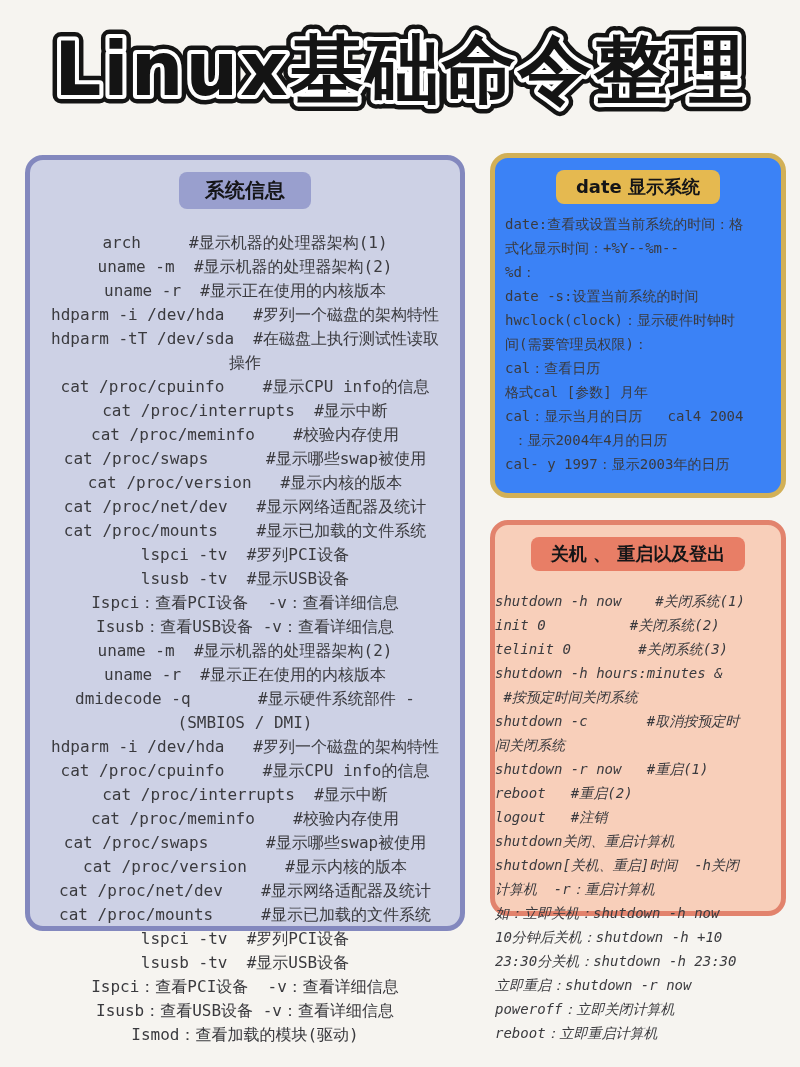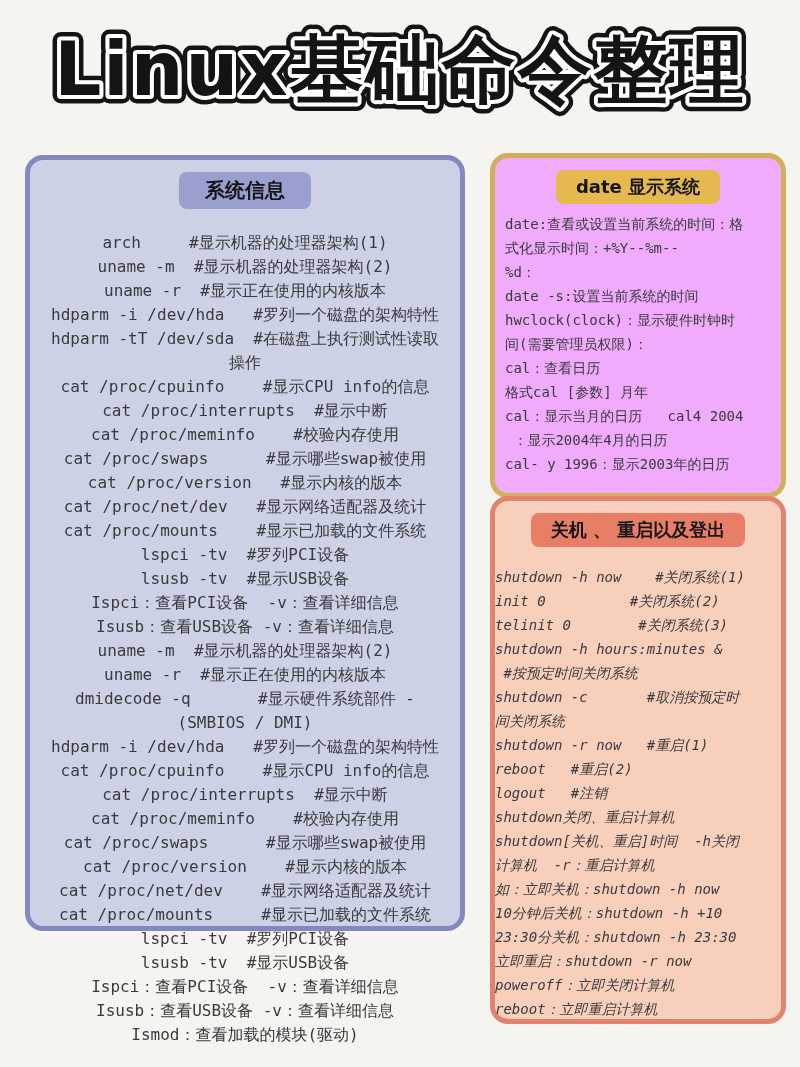--- a/index.html
+++ b/index.html
@@ -17,21 +17,21 @@
   .t-outer{fill:#141414;stroke:#141414;stroke-width:17px;}
   .t-mid{fill:#ffffff;stroke:#ffffff;stroke-width:8px;}
   .t-core{fill:#141414;stroke:none;}
 
   .panel{
     position:absolute;box-sizing:border-box;
     border:5px solid #888;border-radius:18px;
   }
   .panel-left  {left:25px; top:155px; width:440px; height:776px;}
   .panel-date  {left:490px;top:153px; width:296px; height:345px;}
-  .panel-shut  {left:490px;top:496px; width:296px; height:528px;}
+  .panel-shut  {left:490px;top:520px; width:296px; height:396px;}
 
   .panel-header{
     margin:12px auto 0;width:max-content;
     padding:5px 26px;border-radius:8px;
     font-family:"DejaVu Sans",sans-serif;font-weight:bold;
     font-size:20px;color:#151517;text-align:center;
   }
   .panel-date .panel-header,.panel-shut .panel-header{font-size:18px;padding:5px 20px;}
 
   .lines{white-space:pre-wrap;color:#3a3a3e;}
@@ -51,27 +51,27 @@
   <text class="t-core" x="380" y="85" text-anchor="middle">Linux基础命令整理</text>
 </svg>
 
 <section class="panel panel-left" style="background: rgb(205, 209, 229); border-color: rgb(131, 136, 190);">
   <div class="panel-header" style="background: rgb(153, 159, 206);">系统信息</div>
   <div class="lines lines-left"><div class="cmd-line">arch     #显示机器的处理器架构(1)</div><div class="cmd-line">uname -m  #显示机器的处理器架构(2)</div><div class="cmd-line">uname -r  #显示正在使用的内核版本</div><div class="cmd-line">hdparm -i /dev/hda   #罗列一个磁盘的架构特性</div><div class="cmd-line">hdparm -tT /dev/sda  #在磁盘上执行测试性读取
 操作</div><div class="cmd-line">cat /proc/cpuinfo    #显示CPU info的信息</div><div class="cmd-line">cat /proc/interrupts  #显示中断</div><div class="cmd-line">cat /proc/meminfo    #校验内存使用</div><div class="cmd-line">cat /proc/swaps      #显示哪些swap被使用</div><div class="cmd-line">cat /proc/version   #显示内核的版本</div><div class="cmd-line">cat /proc/net/dev   #显示网络适配器及统计</div><div class="cmd-line">cat /proc/mounts    #显示已加载的文件系统</div><div class="cmd-line">lspci -tv  #罗列PCI设备</div><div class="cmd-line">lsusb -tv  #显示USB设备</div><div class="cmd-line">Ispci：查看PCI设备  -v：查看详细信息</div><div class="cmd-line">Isusb：查看USB设备 -v：查看详细信息</div><div class="cmd-line">uname -m  #显示机器的处理器架构(2)</div><div class="cmd-line">uname -r  #显示正在使用的内核版本</div><div class="cmd-line">dmidecode -q       #显示硬件系统部件 -
 (SMBIOS / DMI)</div><div class="cmd-line">hdparm -i /dev/hda   #罗列一个磁盘的架构特性</div><div class="cmd-line">cat /proc/cpuinfo    #显示CPU info的信息</div><div class="cmd-line">cat /proc/interrupts  #显示中断</div><div class="cmd-line">cat /proc/meminfo    #校验内存使用</div><div class="cmd-line">cat /proc/swaps      #显示哪些swap被使用</div><div class="cmd-line">cat /proc/version    #显示内核的版本</div><div class="cmd-line">cat /proc/net/dev    #显示网络适配器及统计</div><div class="cmd-line">cat /proc/mounts     #显示已加载的文件系统</div><div class="cmd-line">lspci -tv  #罗列PCI设备</div><div class="cmd-line">lsusb -tv  #显示USB设备</div><div class="cmd-line">Ispci：查看PCI设备  -v：查看详细信息</div><div class="cmd-line">Isusb：查看USB设备 -v：查看详细信息</div><div class="cmd-line">Ismod：查看加载的模块(驱动)</div></div>
 </section>
 
-<section class="panel panel-date" style="background: #f0abfc; border-color: rgb(210, 176, 87);">
+<section class="panel panel-date" style="background: #3b82f6; border-color: rgb(210, 176, 87);">
   <div class="panel-header" style="background: rgb(229, 185, 80);">date 显示系统</div>
   <div class="lines lines-date"><div class="cmd-line">date:查看或设置当前系统的时间：格
 式化显示时间：+%Y--%m--
 %d：</div><div class="cmd-line">date -s:设置当前系统的时间</div><div class="cmd-line">hwclock(clock)：显示硬件时钟时
 间(需要管理员权限)：</div><div class="cmd-line">cal：查看日历</div><div class="cmd-line">格式cal [参数] 月年</div><div class="cmd-line">cal：显示当月的日历   cal4 2004
- ：显示2004年4月的日历</div><div class="cmd-line">cal- y 1996：显示2003年的日历</div></div>
+ ：显示2004年4月的日历</div><div class="cmd-line">cal- y 1997：显示2003年的日历</div></div>
 </section>
 
 <section class="panel panel-shut" style="background: rgb(248, 207, 186); border-color: rgb(226, 131, 109);">
   <div class="panel-header" style="background: rgb(232, 126, 102);">关机 、 重启以及登出</div>
   <div class="lines lines-shut"><div class="cmd-line">shutdown -h now    #关闭系统(1)</div><div class="cmd-line">init 0          #关闭系统(2)</div><div class="cmd-line">telinit 0        #关闭系统(3)</div><div class="cmd-line">shutdown -h hours:minutes &amp;
  #按预定时间关闭系统</div><div class="cmd-line">shutdown -c       #取消按预定时
 间关闭系统</div><div class="cmd-line">shutdown -r now   #重启(1)</div><div class="cmd-line">reboot   #重启(2)</div><div class="cmd-line">logout   #注销</div><div class="cmd-line">shutdown关闭、重启计算机</div><div class="cmd-line">shutdown[关机、重启]时间  -h关闭
 计算机  -r：重启计算机</div><div class="cmd-line">如：立即关机：shutdown -h now</div><div class="cmd-line">10分钟后关机：shutdown -h +10</div><div class="cmd-line">23:30分关机：shutdown -h 23:30</div><div class="cmd-line">立即重启：shutdown -r now</div><div class="cmd-line">poweroff：立即关闭计算机</div><div class="cmd-line">reboot：立即重启计算机</div></div>
 </section>
 

